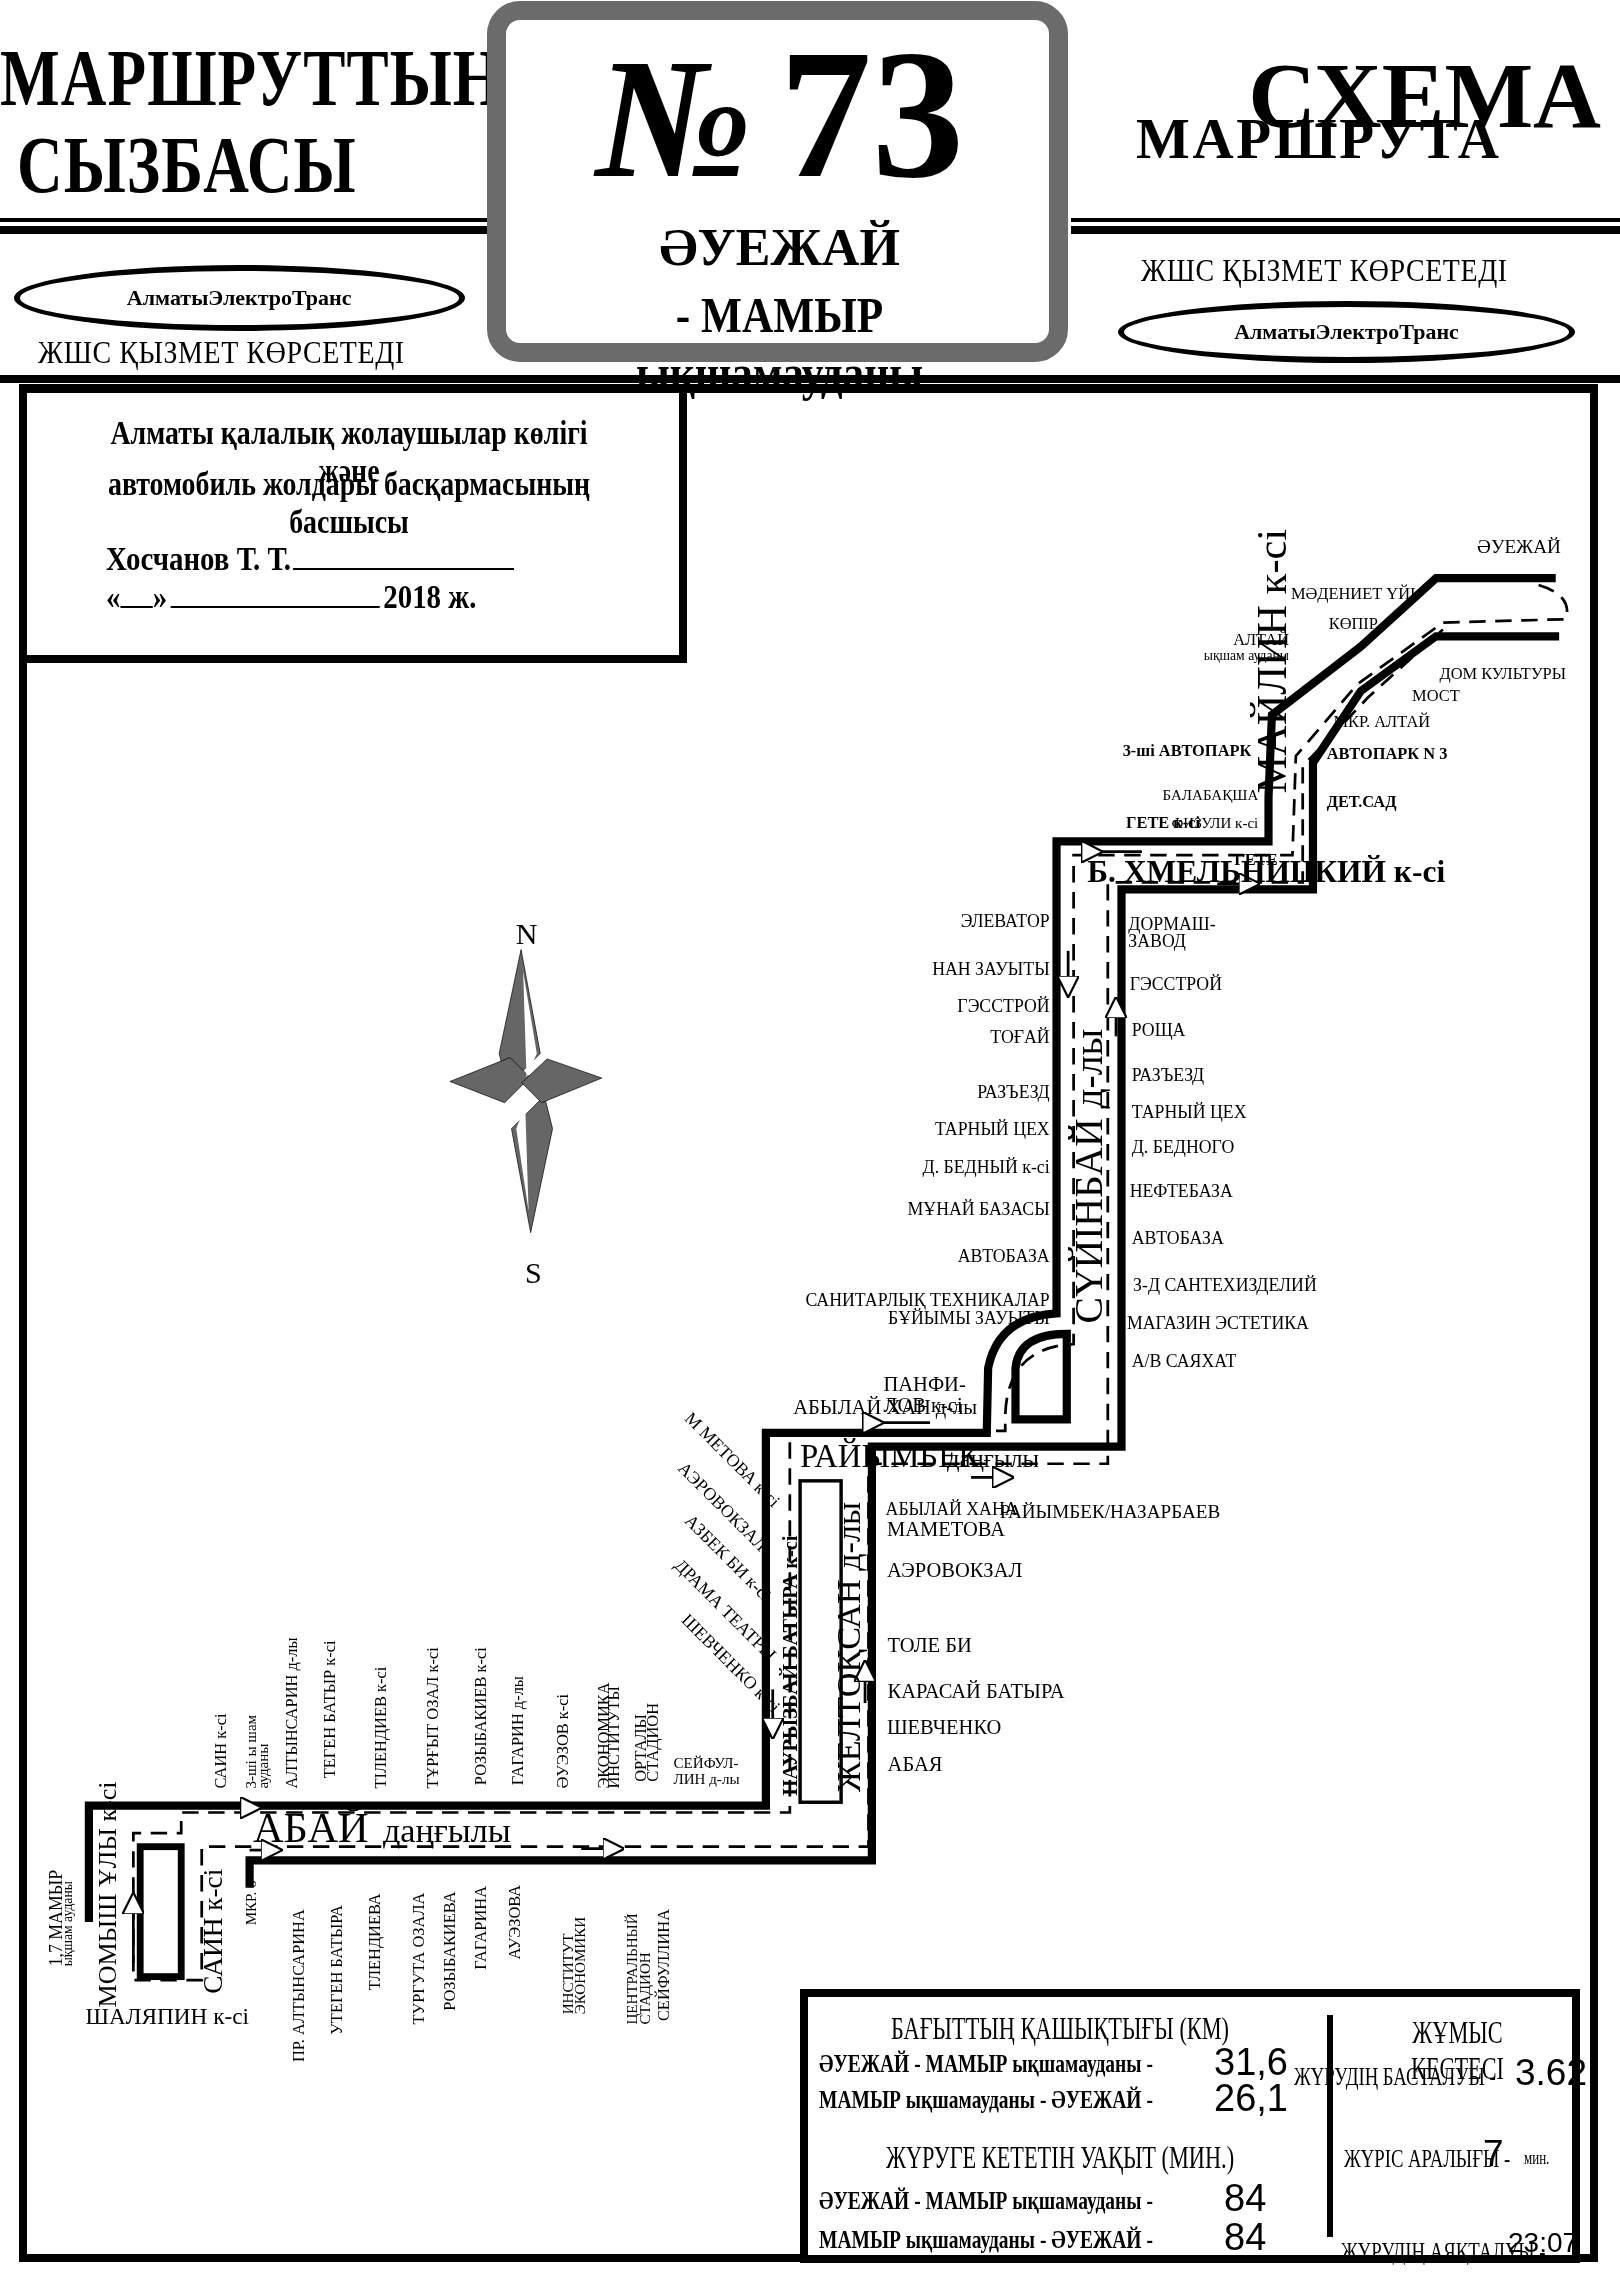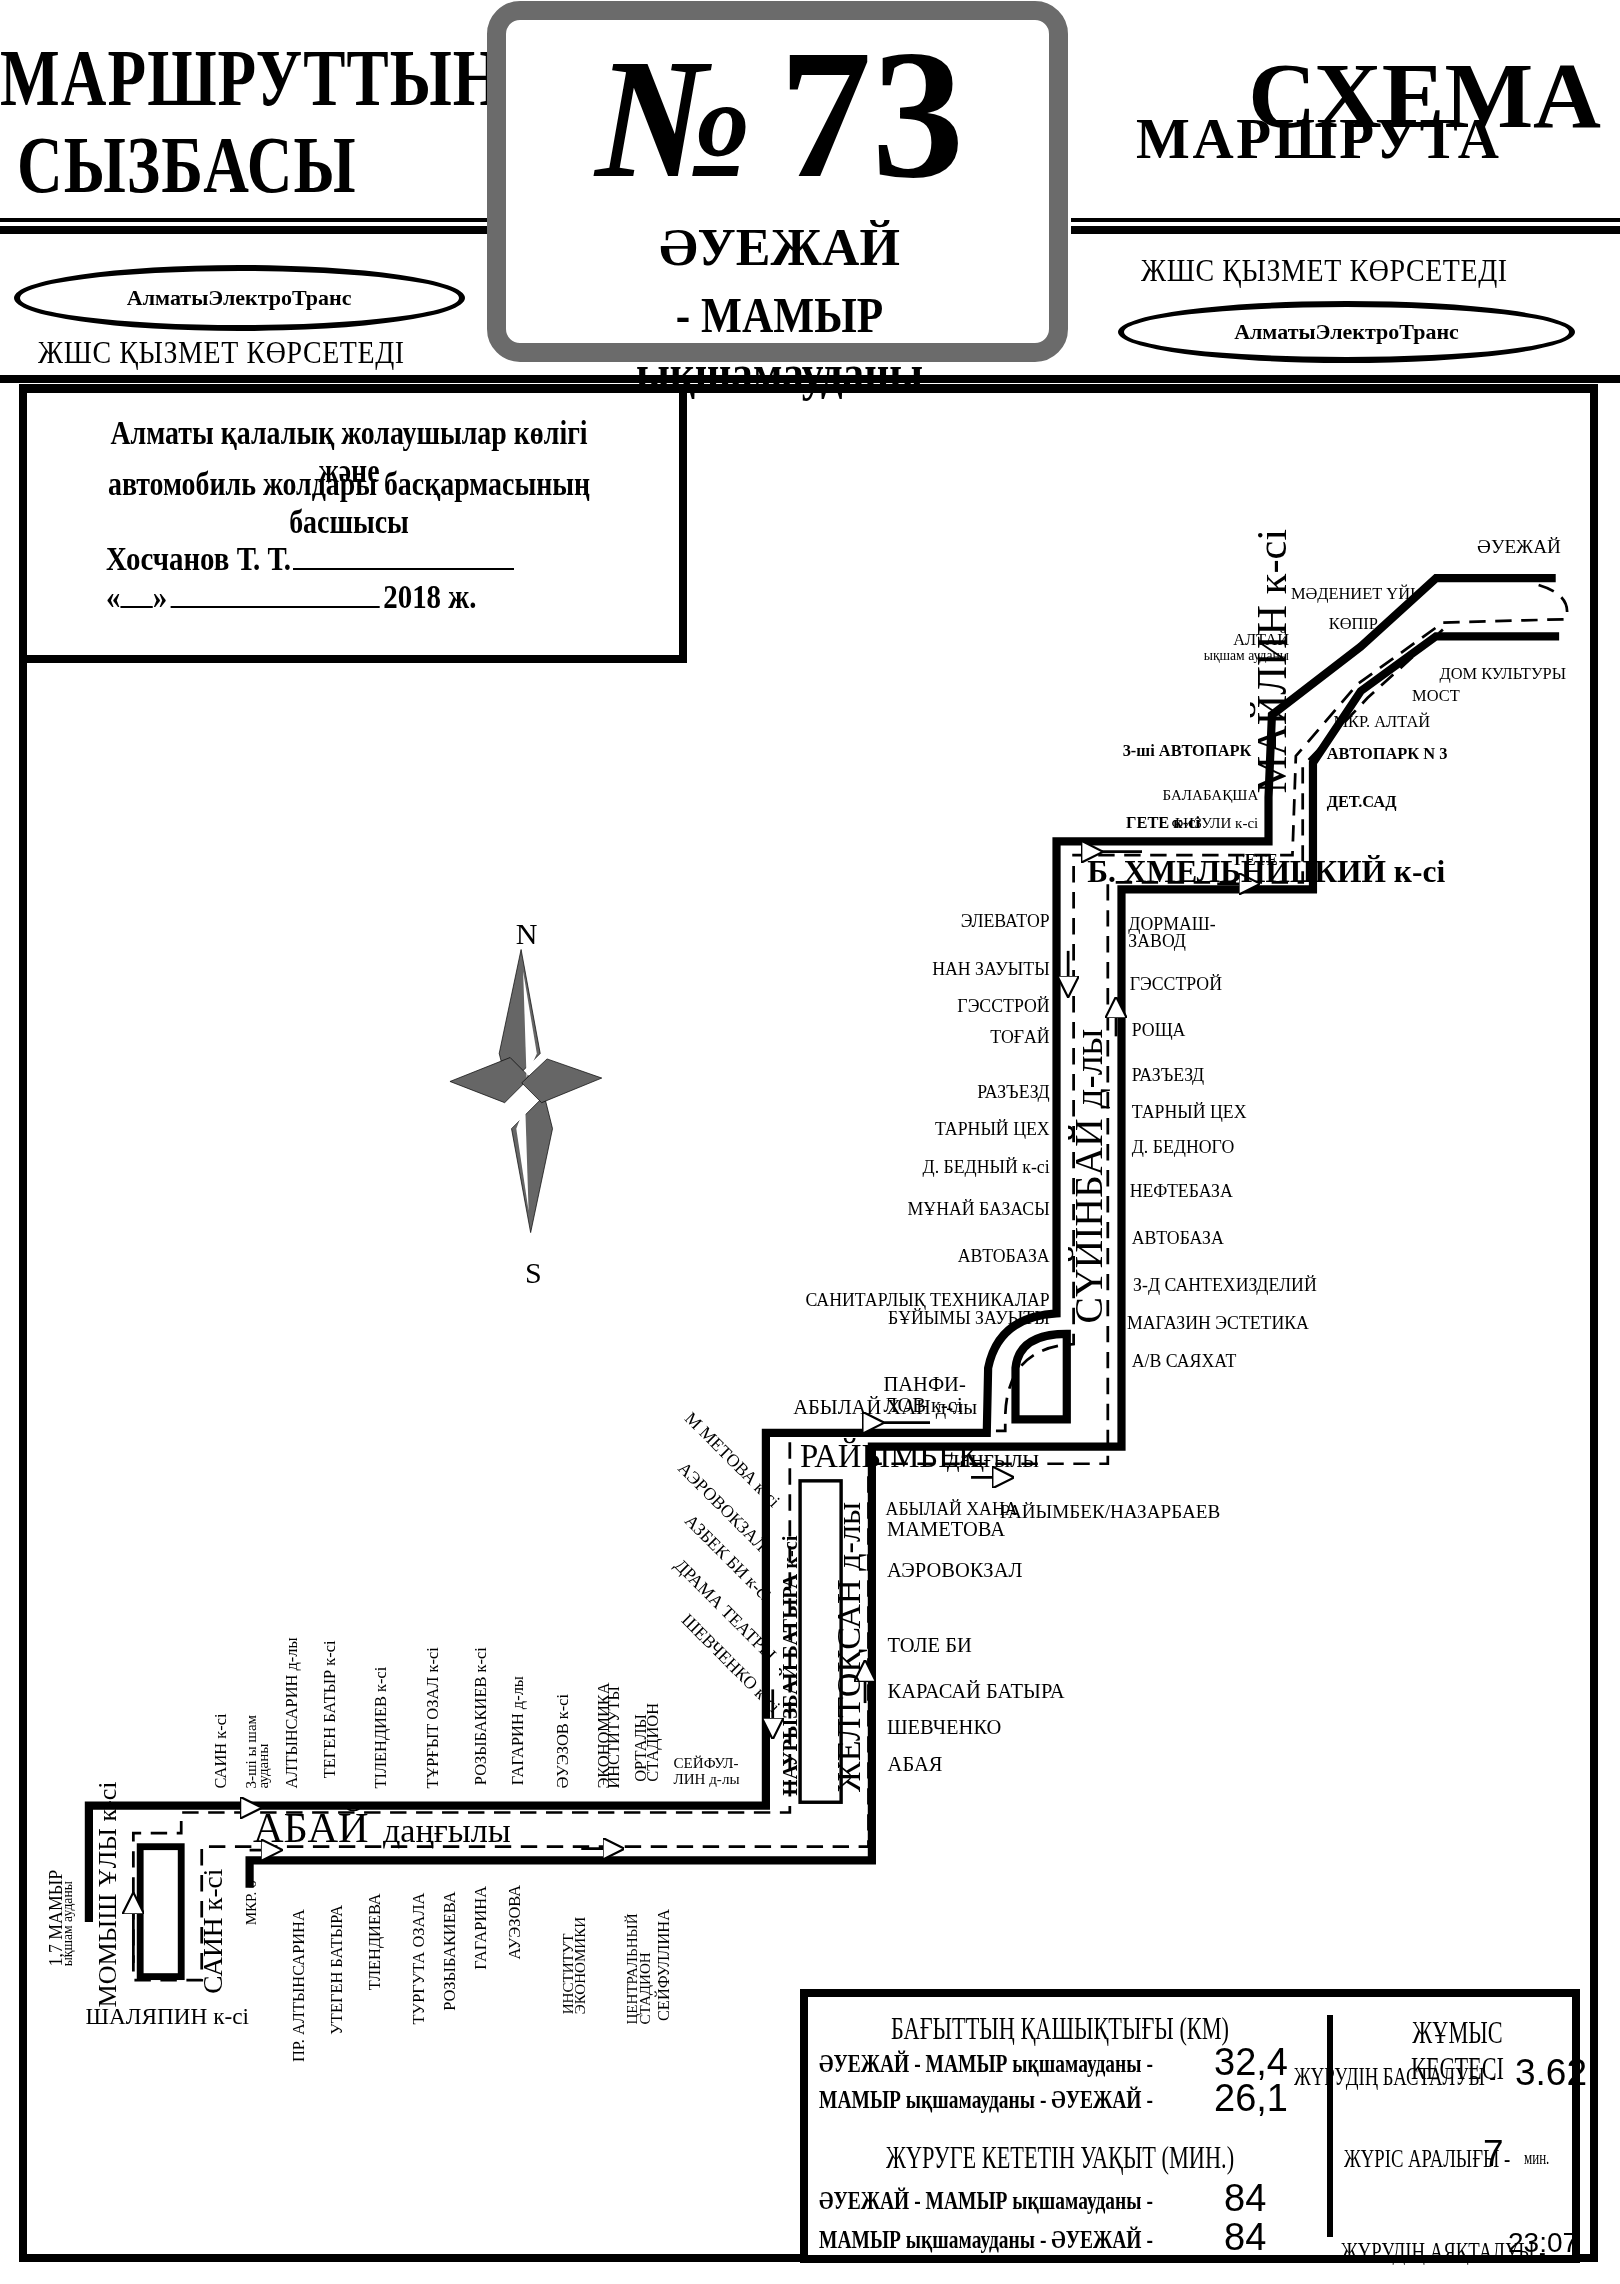--- a/index.html
+++ b/index.html
@@ -248,21 +248,21 @@
     </g>
 </svg>
 
 <div class="abs info-box"></div>
 <div class="abs" style="left:1327px;top:2015px;width:5.5px;height:222px;background:#000"></div>
 
 <div class="abs info-h" style="left:807px;top:2011px;width:506px">БАҒЫТТЫҢ ҚАШЫҚТЫҒЫ (КМ)</div>
 <div class="abs info-row" style="left:819px;top:2049px">
   <span>ӘУЕЖАЙ - МАМЫР ықшамауданы -</span>
 </div>
-<div class="abs info-val" style="left:1214px;top:2041px">32,4</div>
+<div class="abs info-val" style="left:1214px;top:2041px">31,6</div>
 <div class="abs info-row" style="left:819px;top:2085px">
   <span>МАМЫР ықшамауданы - ӘУЕЖАЙ -</span>
 </div>
 <div class="abs info-val" style="left:1214px;top:2077px">26,1</div>
 
 <div class="abs info-h" style="left:807px;top:2140px;width:506px">ЖҮРУГЕ КЕТЕТІН УАҚЫТ (МИН.)</div>
 <div class="abs info-row" style="left:819px;top:2186px">
   <span>ӘУЕЖАЙ - МАМЫР ықшамауданы -</span>
 </div>
 <div class="abs info-val" style="left:1224px;top:2177px">84</div>

